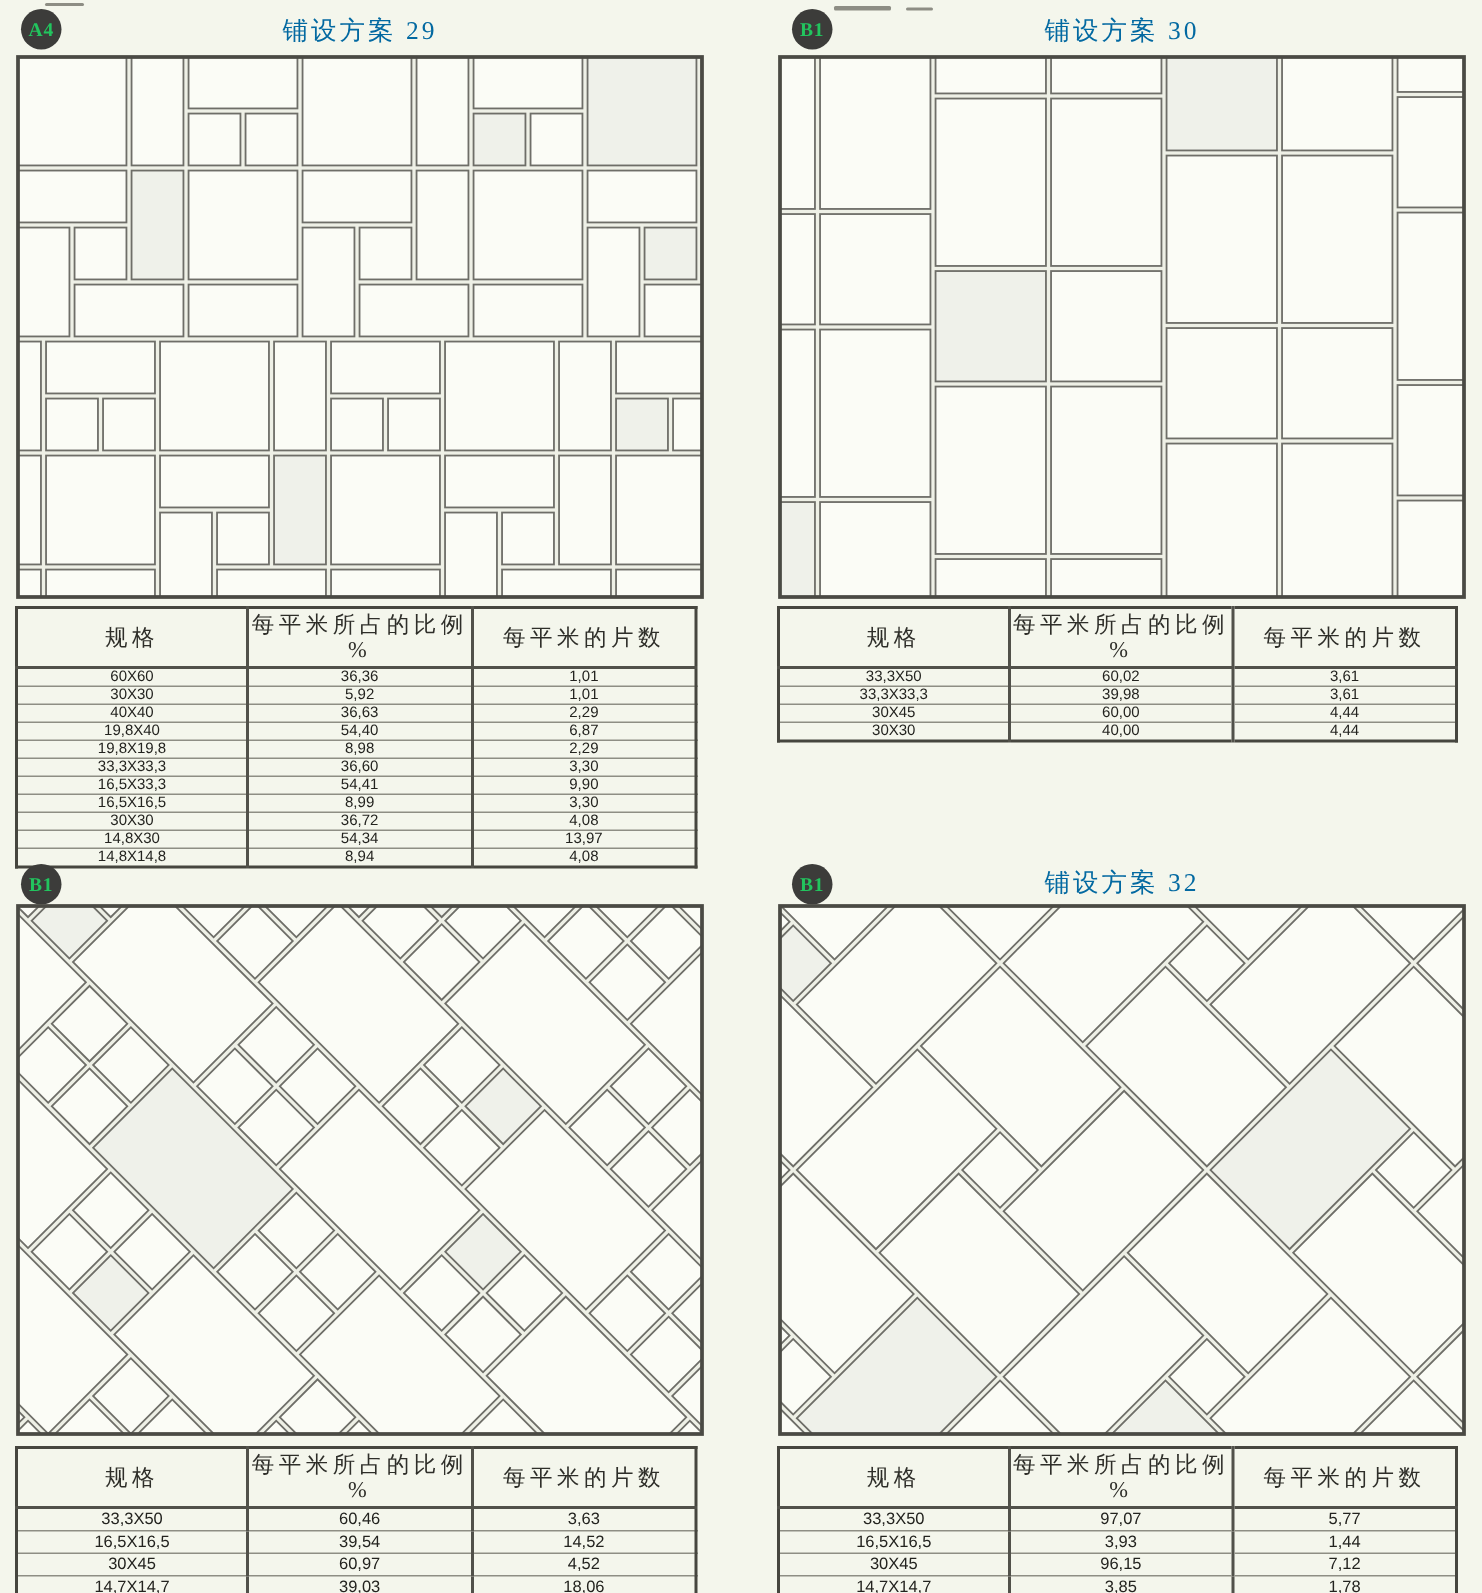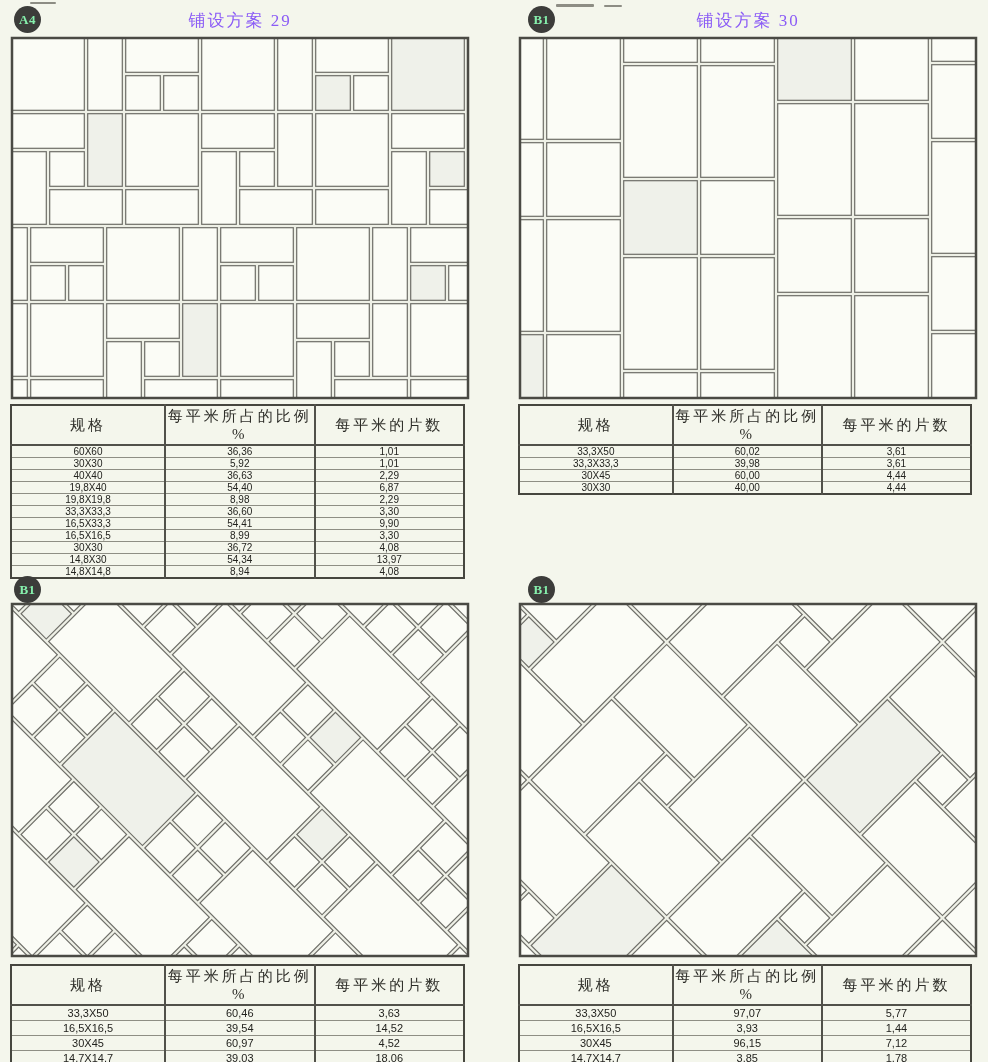--- a/index.html
+++ b/index.html
@@ -9,31 +9,31 @@
     font-family:"Liberation Sans",sans-serif;
   }
   .panel{position:absolute;width:494px;}
   #p0{left:0;top:0;height:572px;}
   #p1{left:494px;top:0;height:572px;}
   #p2{left:0;top:572px;height:490px;}
   #p3{left:494px;top:572px;height:490px;}
 
   .badge{
     position:absolute;top:6px;width:27px;height:27px;border-radius:50%;
-    background:#3c3c3a;color:#86efac;
+    background:#3c3c3a;color:#22c55e;
     font:bold 13px "Liberation Serif",serif;
     display:flex;align-items:center;justify-content:center;letter-spacing:0.5px;text-align:center;
   }
   .left-col .badge{left:14px;}
   .right-col .badge{left:34px;}
   #p2 .badge,#p3 .badge{top:4px;}
 
   .scheme-title{
     position:absolute;top:9px;left:10px;width:460px;text-align:center;
-    font-family:"Liberation Serif",serif;font-size:17px;color:#8b5cf6;
+    font-family:"Liberation Serif",serif;font-size:17px;color:#0369a1;
     letter-spacing:2px;
   }
   .right-col .scheme-title{left:24px;}
   #p2 .scheme-title,#p3 .scheme-title{top:5px;}
 
   .diagram{position:absolute;left:10px;top:36px;display:block;}
   .right-col .diagram{left:24px;}
   #p2 .diagram,#p3 .diagram{top:30px;}
 
   svg .backing{fill:#eef0e6;}
@@ -823,20 +823,21 @@
           <td>14,7X14,7</td>
           <td>39,03</td>
           <td>18,06</td>
         </tr>
       </tbody>
   </table>
 </div>
 
 <div class="panel right-col" id="p3">
   <div class="badge">B1</div>
+  <div class="scheme-title">铺设方案 32</div>
   <svg class="diagram" id="d3" width="460" height="356" viewBox="0 0 460 356">
       <defs>
         <clipPath id="clip-d3">
           <rect x="2" y="2" width="456" height="352"></rect>
         </clipPath>
       </defs>
       <g clip-path="url(#clip-d3)">
         <rect x="2" y="2" width="456" height="352" class="backing"></rect>
         <g transform="translate(230 178) rotate(-45)">
           <rect x="-543.3" y="-543.3" width="113.6" height="74.6" class="tile"></rect>

